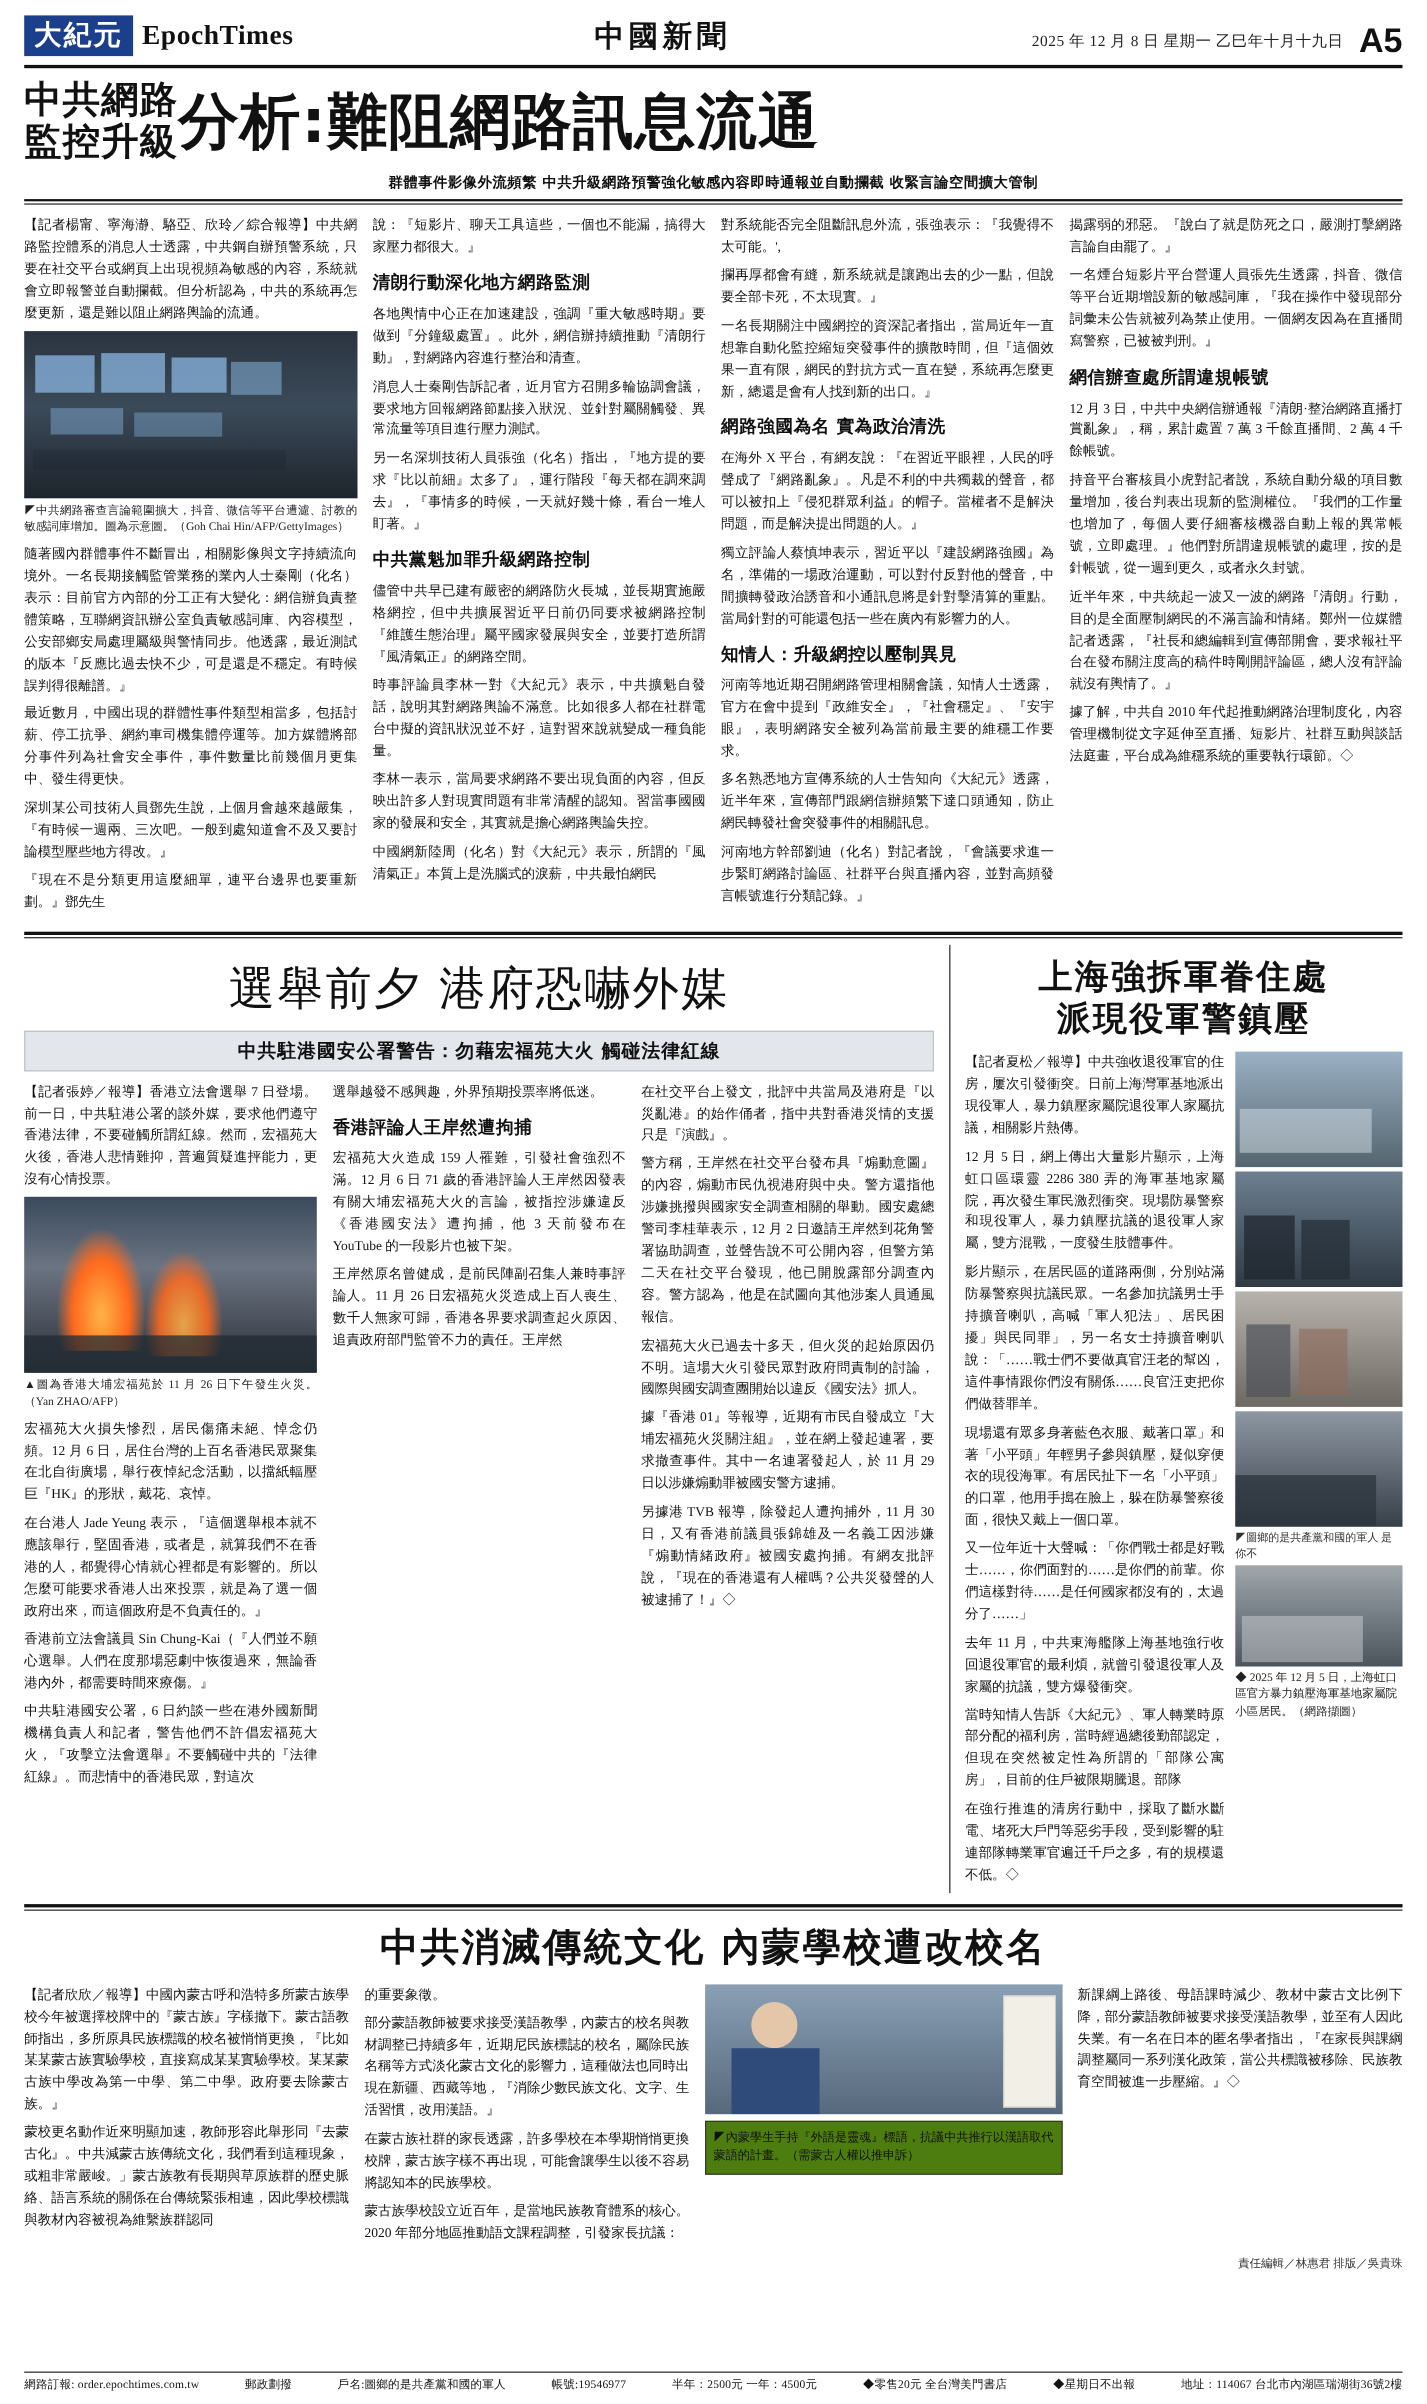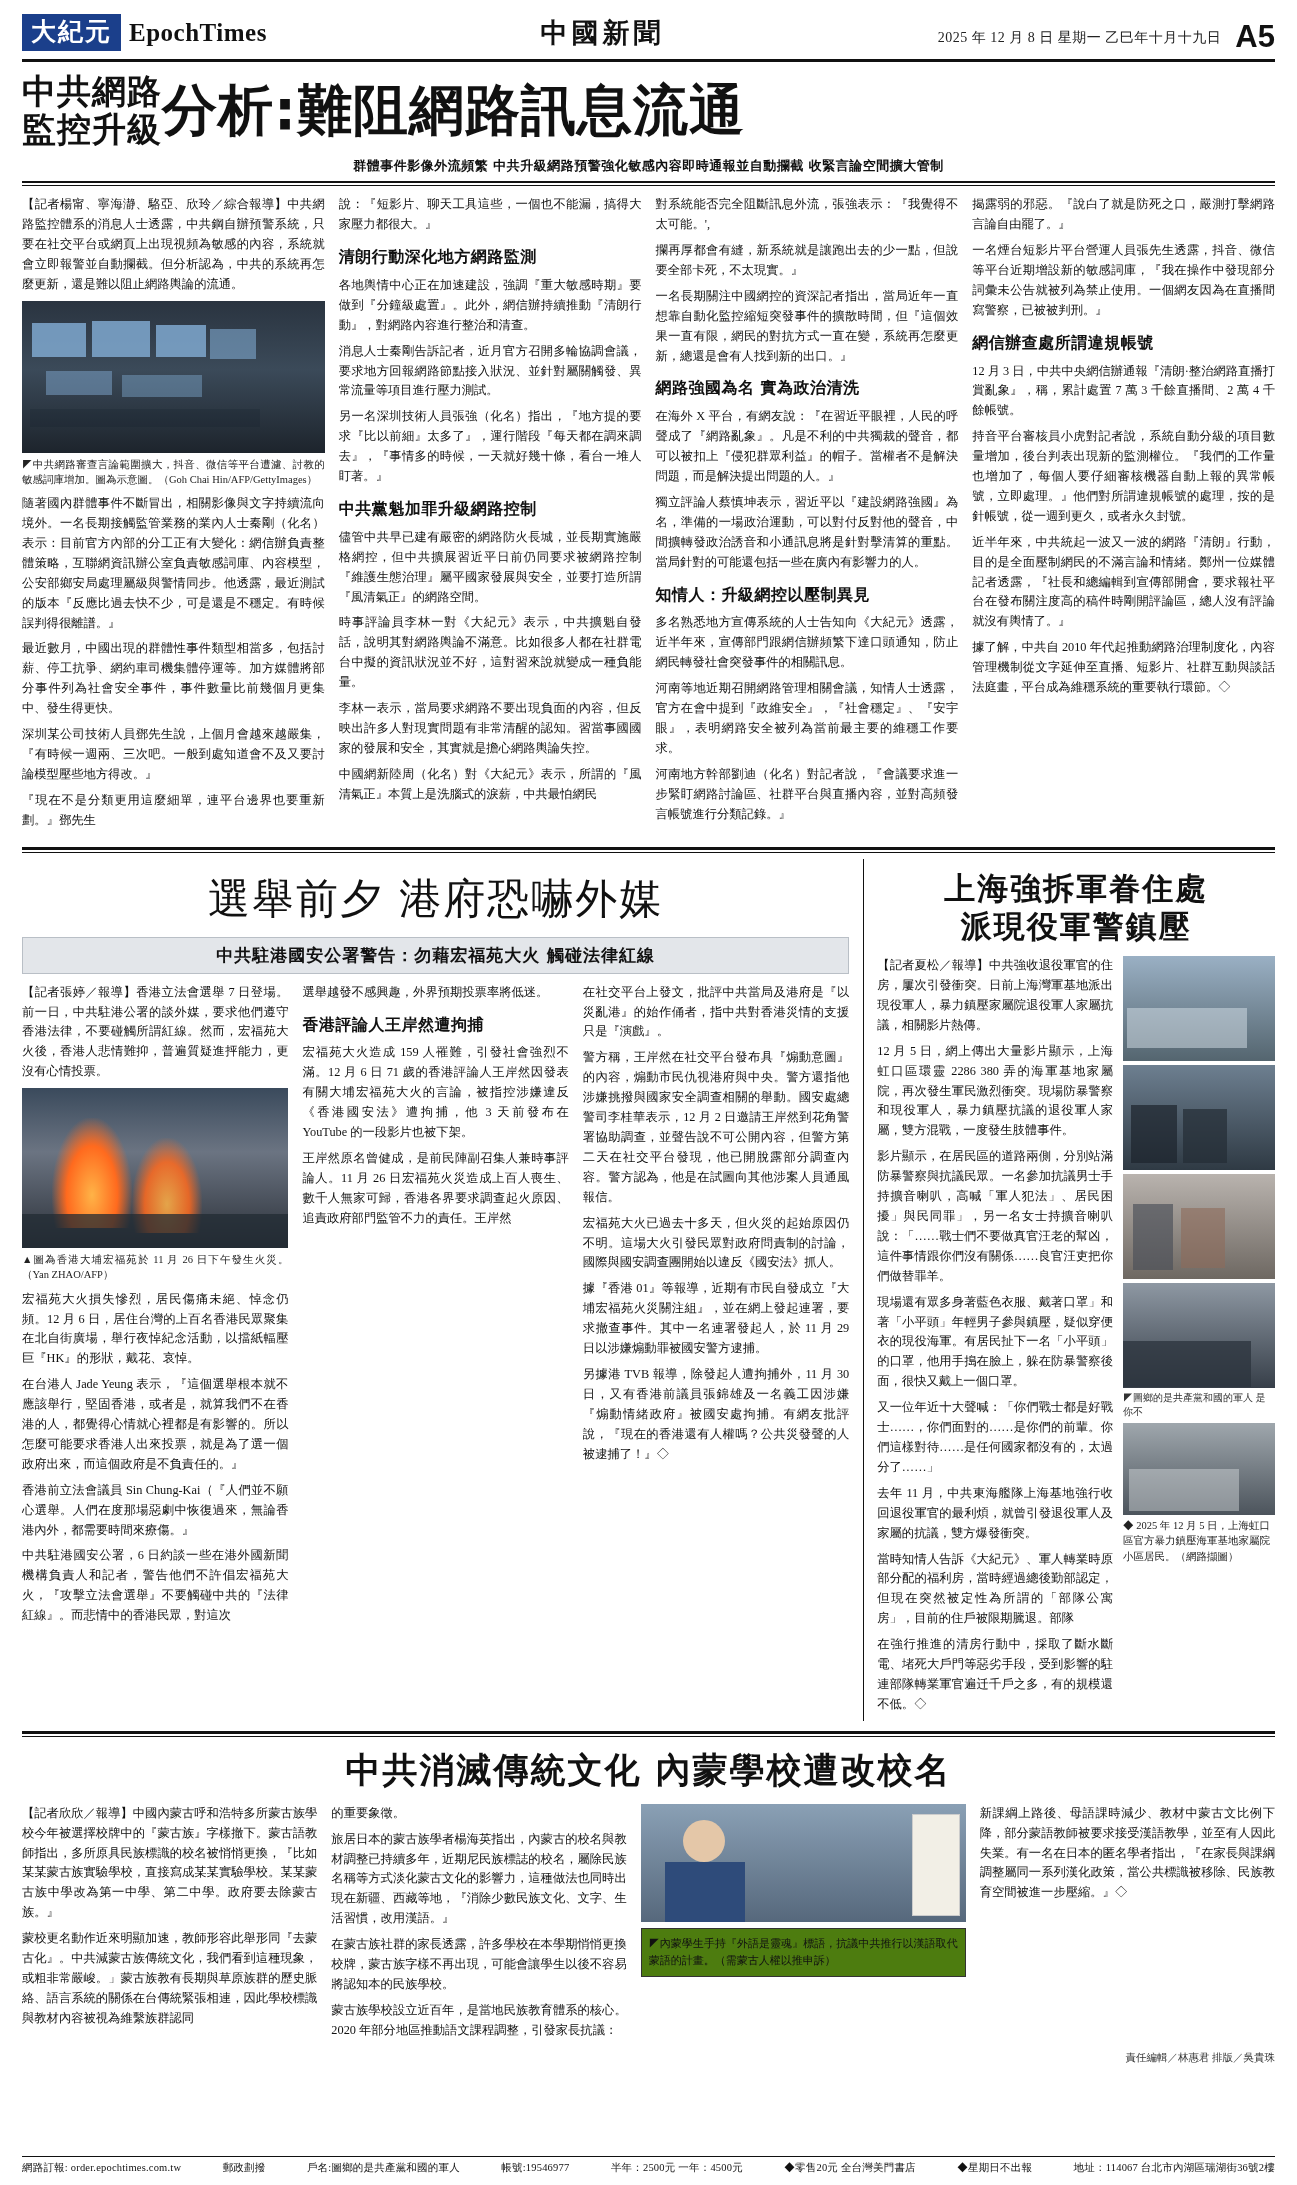--- a/index.html
+++ b/index.html
@@ -128,22 +128,22 @@
     </div>
 
     <div class="col">
       <p class="tx">對系統能否完全阻斷訊息外流，張強表示：『我覺得不太可能。',</p>
       <p class="tx">攔再厚都會有縫，新系統就是讓跑出去的少一點，但說要全部卡死，不太現實。』</p>
       <p class="tx">一名長期關注中國網控的資深記者指出，當局近年一直想靠自動化監控縮短突發事件的擴散時間，但『這個效果一直有限，網民的對抗方式一直在變，系統再怎麼更新，總還是會有人找到新的出口。』</p>
       <div class="sub-t">網路強國為名 實為政治清洗</div>
       <p class="tx">在海外 X 平台，有網友說：『在習近平眼裡，人民的呼聲成了『網路亂象』。凡是不利的中共獨裁的聲音，都可以被扣上『侵犯群眾利益』的帽子。當權者不是解決問題，而是解決提出問題的人。』</p>
       <p class="tx">獨立評論人蔡慎坤表示，習近平以『建設網路強國』為名，準備的一場政治運動，可以對付反對他的聲音，中間擴轉發政治誘音和小通訊息將是針對擊清算的重點。當局針對的可能還包括一些在廣內有影響力的人。</p>
       <div class="sub-t">知情人：升級網控以壓制異見</div>
+      <p class="tx">河南等地近期召開網路管理相關會議，知情人士透露，官方在會中提到『政維安全』，『社會穩定』、『安宇眼』，表明網路安全被列為當前最主要的維穩工作要求。</p>
       <p class="tx">多名熟悉地方宣傳系統的人士告知向《大紀元》透露，近半年來，宣傳部門跟網信辦頻繁下達口頭通知，防止網民轉發社會突發事件的相關訊息。</p>
-      <p class="tx">河南等地近期召開網路管理相關會議，知情人士透露，官方在會中提到『政維安全』，『社會穩定』、『安宇眼』，表明網路安全被列為當前最主要的維穩工作要求。</p>
       <p class="tx">河南地方幹部劉迪（化名）對記者說，『會議要求進一步緊盯網路討論區、社群平台與直播內容，並對高頻發言帳號進行分類記錄。』</p>
     </div>
 
     <div class="col">
       <p class="tx">揭露弱的邪惡。『說白了就是防死之口，嚴測打擊網路言論自由罷了。』</p>
       <p class="tx">一名煙台短影片平台營運人員張先生透露，抖音、微信等平台近期增設新的敏感詞庫，『我在操作中發現部分詞彙未公告就被列為禁止使用。一個網友因為在直播間寫警察，已被被判刑。』</p>
       <div class="sub-t">網信辦查處所謂違規帳號</div>
       <p class="tx">12 月 3 日，中共中央網信辦通報『清朗·整治網路直播打賞亂象』，稱，累計處置 7 萬 3 千餘直播間、2 萬 4 千餘帳號。</p>
       <p class="tx">持音平台審核員小虎對記者說，系統自動分級的項目數量增加，後台判表出現新的監測權位。『我們的工作量也增加了，每個人要仔細審核機器自動上報的異常帳號，立即處理。』他們對所謂違規帳號的處理，按的是針帳號，從一週到更久，或者永久封號。</p>
       <p class="tx">近半年來，中共統起一波又一波的網路『清朗』行動，目的是全面壓制網民的不滿言論和情緒。鄭州一位媒體記者透露，『社長和總編輯到宣傳部開會，要求報社平台在發布關注度高的稿件時剛開評論區，總人沒有評論就沒有輿情了。』</p>
@@ -236,21 +236,21 @@
 
   <div>
     <div class="h3-big">中共消滅傳統文化 內蒙學校遭改校名</div>
     <div class="cols" style="margin-top:0;">
       <div class="col">
         <p class="tx">【記者欣欣／報導】中國內蒙古呼和浩特多所蒙古族學校今年被選擇校牌中的『蒙古族』字樣撤下。蒙古語教師指出，多所原具民族標識的校名被悄悄更換，『比如某某蒙古族實驗學校，直接寫成某某實驗學校。某某蒙古族中學改為第一中學、第二中學。政府要去除蒙古族。』</p>
         <p class="tx">蒙校更名動作近來明顯加速，教師形容此舉形同『去蒙古化』。中共減蒙古族傳統文化，我們看到這種現象，或粗非常嚴峻。」蒙古族教有長期與草原族群的歷史脈絡、語言系統的關係在台傳統緊張相連，因此學校標識與教材內容被視為維繫族群認同</p>
       </div>
       <div class="col">
         <p class="tx">的重要象徵。</p>
-        <p class="tx">旅居日本的蒙古族學者楊海英指出，內蒙古的校名與教材調整已持續多年，近期尼民族標誌的校名，屬除民族名稱等方式淡化蒙古文化的影響力，這種做法也同時出現在新疆、西藏等地，『消除少數民族文化、文字、生活習慣，改用漢語。』</p>
+        <p class="tx">部分蒙語教師被要求接受漢語教學，內蒙古的校名與教材調整已持續多年，近期尼民族標誌的校名，屬除民族名稱等方式淡化蒙古文化的影響力，這種做法也同時出現在新疆、西藏等地，『消除少數民族文化、文字、生活習慣，改用漢語。』</p>
         <p class="tx">在蒙古族社群的家長透露，許多學校在本學期悄悄更換校牌，蒙古族字樣不再出現，可能會讓學生以後不容易將認知本的民族學校。</p>
         <p class="tx">蒙古族學校設立近百年，是當地民族教育體系的核心。2020 年部分地區推動語文課程調整，引發家長抗議：</p>
       </div>
       <div class="col" style="flex:1.1">
         <div class="photo ph-portrait">
           <div style="position:absolute;left:42px;top:16px;width:42px;height:42px;border-radius:50%;background:#e4c7a8;"></div>
           <div style="position:absolute;left:24px;top:58px;width:80px;height:60px;background:#2e4b7a;"></div>
           <div style="position:absolute;right:6px;top:10px;width:46px;height:100px;background:#f2efe6;border:1px solid #ccc;"></div>
         </div>
         <div class="callout" style="margin-top:6px;">◤內蒙學生手持『外語是靈魂』標語，抗議中共推行以漢語取代蒙語的計畫。（需蒙古人權以推申訴）</div>

